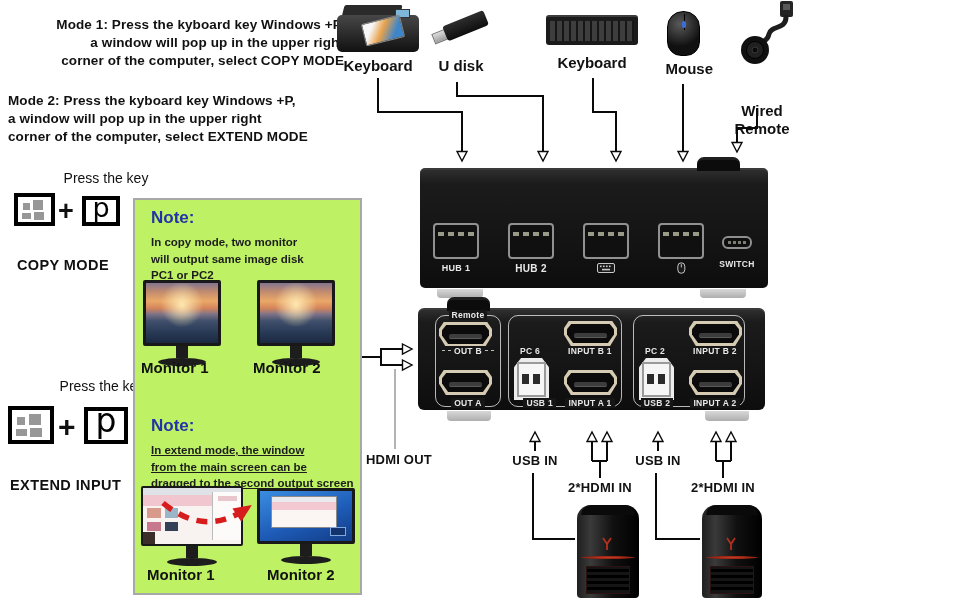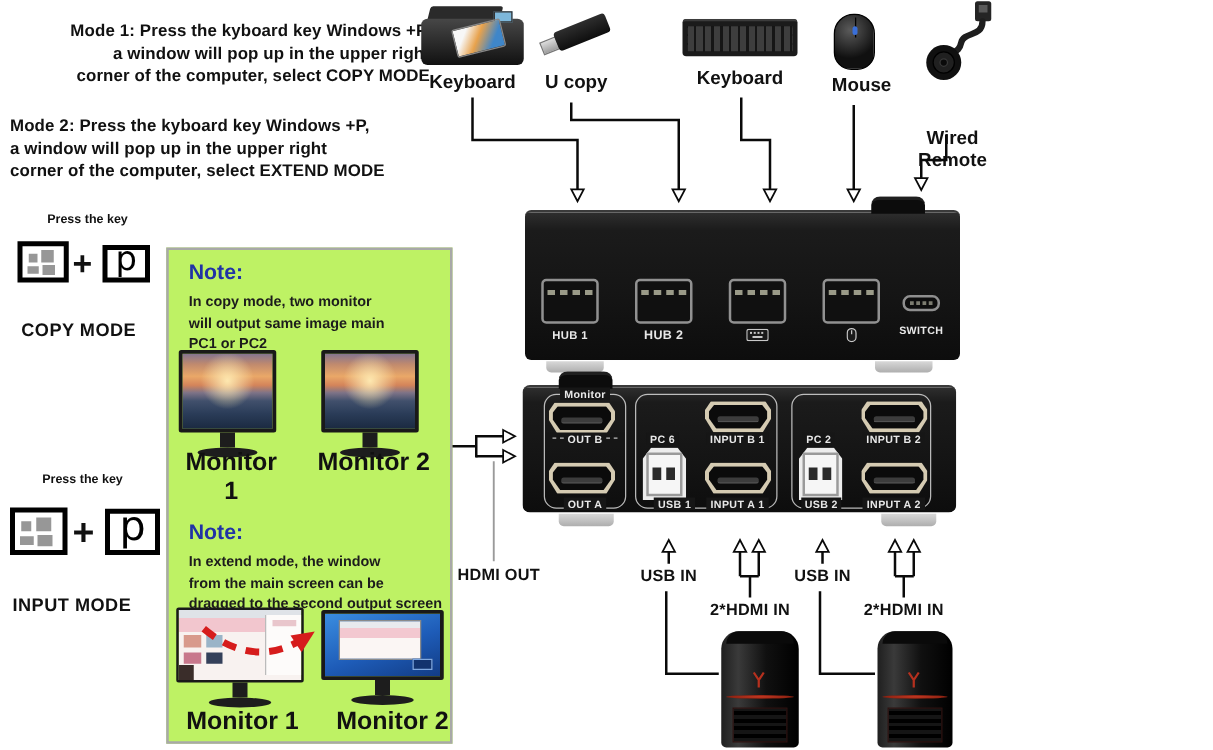--- a/index.html
+++ b/index.html
@@ -5,37 +5,37 @@
   * { margin:0; padding:0; box-sizing:border-box; }
   html,body { background:#fff; }
   .canvas { position:relative; width:970px; height:600px; background:#fff; overflow:hidden;
             font-family:"Liberation Sans","DejaVu Sans",sans-serif; color:#111; }
   .abs { position:absolute; }
   .pre { white-space:pre-line; }
   .ctr { text-align:center; }
 
   
   .mode-text { font-size:13.5px; font-weight:700; line-height:1.33; letter-spacing:.1px; }
-  .press-key-label { font-size:10px; font-weight:700; }
+  .press-key-label { font-size:14px; font-weight:400;margin-left:36px; }
   .mode-name { font-size:14.5px; font-weight:700; letter-spacing:.4px; }
   .device-label { font-size:15px; font-weight:700; text-align:center; }
   .io-label { font-size:13px; font-weight:700; letter-spacing:.2px; }
 
   
   .winkey { border:4px solid #000; background:#fff; }
   .winkey .sq { position:absolute; background:#979797; }
   .pkey { border:4px solid #000; background:#fff; display:flex; align-items:center; justify-content:center;
           font-family:"DejaVu Sans",sans-serif; font-weight:400; color:#000; line-height:1; }
   .plus { font-size:27px; font-weight:700; }
 
   
   .note-panel { left:133px; top:158px; width:229px; height:397px; border:2px solid #a8a8a8; background:#bef264;margin-top:40px; }
   .note-title { font-size:17px; font-weight:700; color:#2133a6; }
   .note-body { font-size:11.5px; font-weight:700; line-height:1.45; color:#1c1c1c; }
-  .mon-label { font-size:20px; font-weight:700; text-align:center; }
+  .mon-label { font-size:15px; font-weight:700; text-align:left; }
 
   
   .monitor { position:absolute; }
   .mon-screen { border:3px solid #191919; border-radius:2px; background:#000; position:relative; overflow:hidden; }
   .sunset { background:
       radial-gradient(ellipse at 50% 36%, rgba(255,236,180,.95), rgba(255,170,90,0) 42%),
       linear-gradient(180deg,#837490 0%,#c08a6e 14%,#eaa868 30%,#d4845a 42%,#7e7387 52%,#41506c 63%,#2a3c58 80%,#1b2a41 100%); }
   .mon-neck { width:12px; height:12px; background:#1d1d1d; margin:0 auto; }
   .mon-base { height:8px; background:#1d1d1d; border-radius:50%; margin:0 auto; }
   .web1 { background:linear-gradient(180deg,#dfe3e8 0 12%,#f2c6ce 12% 32%,#f8f2f0 32% 100%); }
@@ -104,21 +104,21 @@
     <div class="abs" style="left:4px; top:12px; width:82px; height:37px; background:linear-gradient(180deg,#474747,#111); border-radius:5px;"></div>
     <div class="abs" style="left:62px; top:6px; width:15px; height:9px; background:#7db7da; border:1px solid #333;"></div>
     <div class="abs" style="left:30px; top:16px; width:40px; height:23px; background:linear-gradient(125deg,#f7f7f7 22%,#e8a24c 48%,#3f86c9 78%); border:1px solid #888; border-radius:2px; transform:rotate(-14deg);"></div>
   </div>
   <div class="abs device-label" style="left:340px; top:57px; width:76px;">Keyboard</div>
 
   <div class="abs" style="left:432px; top:10px; width:62px; height:40px; transform:rotate(-22deg);">
     <div class="abs" style="left:0; top:12px; width:14px; height:11px; background:linear-gradient(180deg,#dcdcdc,#9d9d9d); border:1px solid #777;"></div>
     <div class="abs" style="left:13px; top:9px; width:44px; height:16px; background:linear-gradient(180deg,#2e2e2e,#0e0e0e); border-radius:3px;"></div>
   </div>
-  <div class="abs device-label" style="left:430px; top:57px; width:62px;">U copy</div>
+  <div class="abs device-label" style="left:430px; top:57px; width:62px;">U disk</div>
 
   <div class="abs" style="left:546px; top:15px; width:92px; height:30px; background:#1b1b1b; border-radius:3px; border-top:2px solid #3c3c3c;">
     <div class="abs" style="inset:4px; background:repeating-linear-gradient(90deg,#3e3e3e 0 5px,#161616 5px 7px), repeating-linear-gradient(0deg,rgba(255,255,255,.10) 0 5px,rgba(0,0,0,.45) 5px 7px);"></div>
   </div>
   <div class="abs device-label" style="left:546px; top:54px; width:92px;">Keyboard</div>
 
   <div class="abs" style="left:667px; top:11px; width:33px; height:45px; border-radius:16px 16px 14px 14px; background:radial-gradient(circle at 38% 28%, #5a5a5a, #101010 62%); border:1px solid #000;">
     <div class="abs" style="left:16px; top:2px; width:1px; height:16px; background:#000;"></div>
     <div class="abs" style="left:14px; top:9px; width:4px; height:7px; background:#3a6fd8; border-radius:2px;"></div>
   </div>
@@ -148,43 +148,43 @@
 
   <div class="abs press-key-label ctr" style="left:10px; top:378px; width:112px;">Press the key</div>
   <div class="abs winkey" style="left:8px; top:406px; width:46px; height:38px;">
     <div class="sq" style="left:5px; top:7px; width:8px; height:8px;"></div>
     <div class="sq" style="left:17px; top:4px; width:12px; height:11px;"></div>
     <div class="sq" style="left:4px; top:19px; width:11px; height:7px;"></div>
     <div class="sq" style="left:18px; top:18px; width:12px; height:9px;"></div>
   </div>
   <div class="abs plus" style="left:58px; top:410px; font-size:30px;">+</div>
   <div class="abs pkey" style="left:84px; top:407px; width:44px; height:37px; font-size:33px; padding-bottom:10px;">p</div>
-  <div class="abs mode-name" style="left:10px; top:477px; width:140px;">INPUT MODE</div>
+  <div class="abs mode-name" style="left:10px; top:477px; width:140px;">EXTEND INPUT</div>
 
   <div class="abs note-panel">
     <div class="abs note-title" style="left:16px; top:8px;">Note:</div>
     <div class="abs note-body pre" style="left:16px; top:34px; width:200px;">In copy mode, two monitor
-will output same image main
+will output same image disk
 PC1 or PC2</div>
 
     <div class="monitor" style="left:8px; top:80px;">
       <div class="mon-screen sunset" style="width:78px; height:66px;"></div>
       <div class="mon-neck"></div>
         <div class="mon-base" style="width:48px;"></div>
     </div>
     <div class="monitor" style="left:122px; top:80px;">
       <div class="mon-screen sunset" style="width:78px; height:66px;"></div>
       <div class="mon-neck"></div>
         <div class="mon-base" style="width:48px;"></div>
     </div>
     <div class="abs mon-label" style="left:6px; top:159px; width:88px;">Monitor 1</div>
     <div class="abs mon-label" style="left:118px; top:159px; width:92px;">Monitor 2</div>
 
     <div class="abs note-title" style="left:16px; top:216px;">Note:</div>
-    <div class="abs note-body pre" style="left:16px; top:242px; width:210px;">In extend mode, the window
+    <div class="abs note-body pre" style="left:16px; top:242px; width:210px;text-decoration:underline;">In extend mode, the window
 from the main screen can be
 dragged to the second output screen</div>
 
     <div class="monitor" style="left:6px; top:286px;">
       <div class="mon-screen web1" style="width:102px; height:60px; border-width:2px;">
         <div class="thumb" style="left:4%; top:36%; width:14%; height:18%; background:#d89a8c;"></div>
         <div class="thumb" style="left:22%; top:36%; width:14%; height:18%; background:#9ab4c8;"></div>
         <div class="thumb" style="left:4%; top:60%; width:14%; height:16%; background:#c8788c;"></div>
         <div class="thumb" style="left:22%; top:60%; width:14%; height:16%; background:#34405a;"></div>
         <div class="thumb" style="right:0; top:8%; width:30%; height:84%; background:#fdfbfa; border-left:1px solid #bbb;"></div>
@@ -272,21 +272,21 @@
   <div class="abs devbox" style="left:418px; top:308px; width:347px; height:102px; border-radius:6px;">
     <div class="knob" style="left:29px; top:-13px; width:43px; height:14px;"></div>
     <div class="foot" style="left:29px; top:101px; width:44px; height:10px;"></div>
     <div class="foot" style="left:287px; top:101px; width:44px; height:10px;"></div>
 
     <div class="group-outline" style="left:17px; top:5px; width:66px; height:92px;"></div>
     <div class="group-outline" style="left:90px; top:5px; width:114px; height:92px;"></div>
     <div class="group-outline" style="left:215px; top:5px; width:112px; height:92px;"></div>
 
     <div class="port-lbl" style="left:17px; top:1px; width:66px;">
-      <span>Monitor</span></div>
+      <span>Remote</span></div>
     <div class="hdmi" style="left:21px; top:12px;">
         <div class="in"></div>
         <div class="slot"></div>
       </div>
     <div class="port-lbl" style="left:13px; top:37px; width:74px;">
       <span class="dashside">OUT B</span></div>
     <div class="hdmi" style="left:21px; top:60px;">
         <div class="in"></div>
         <div class="slot"></div>
       </div>

